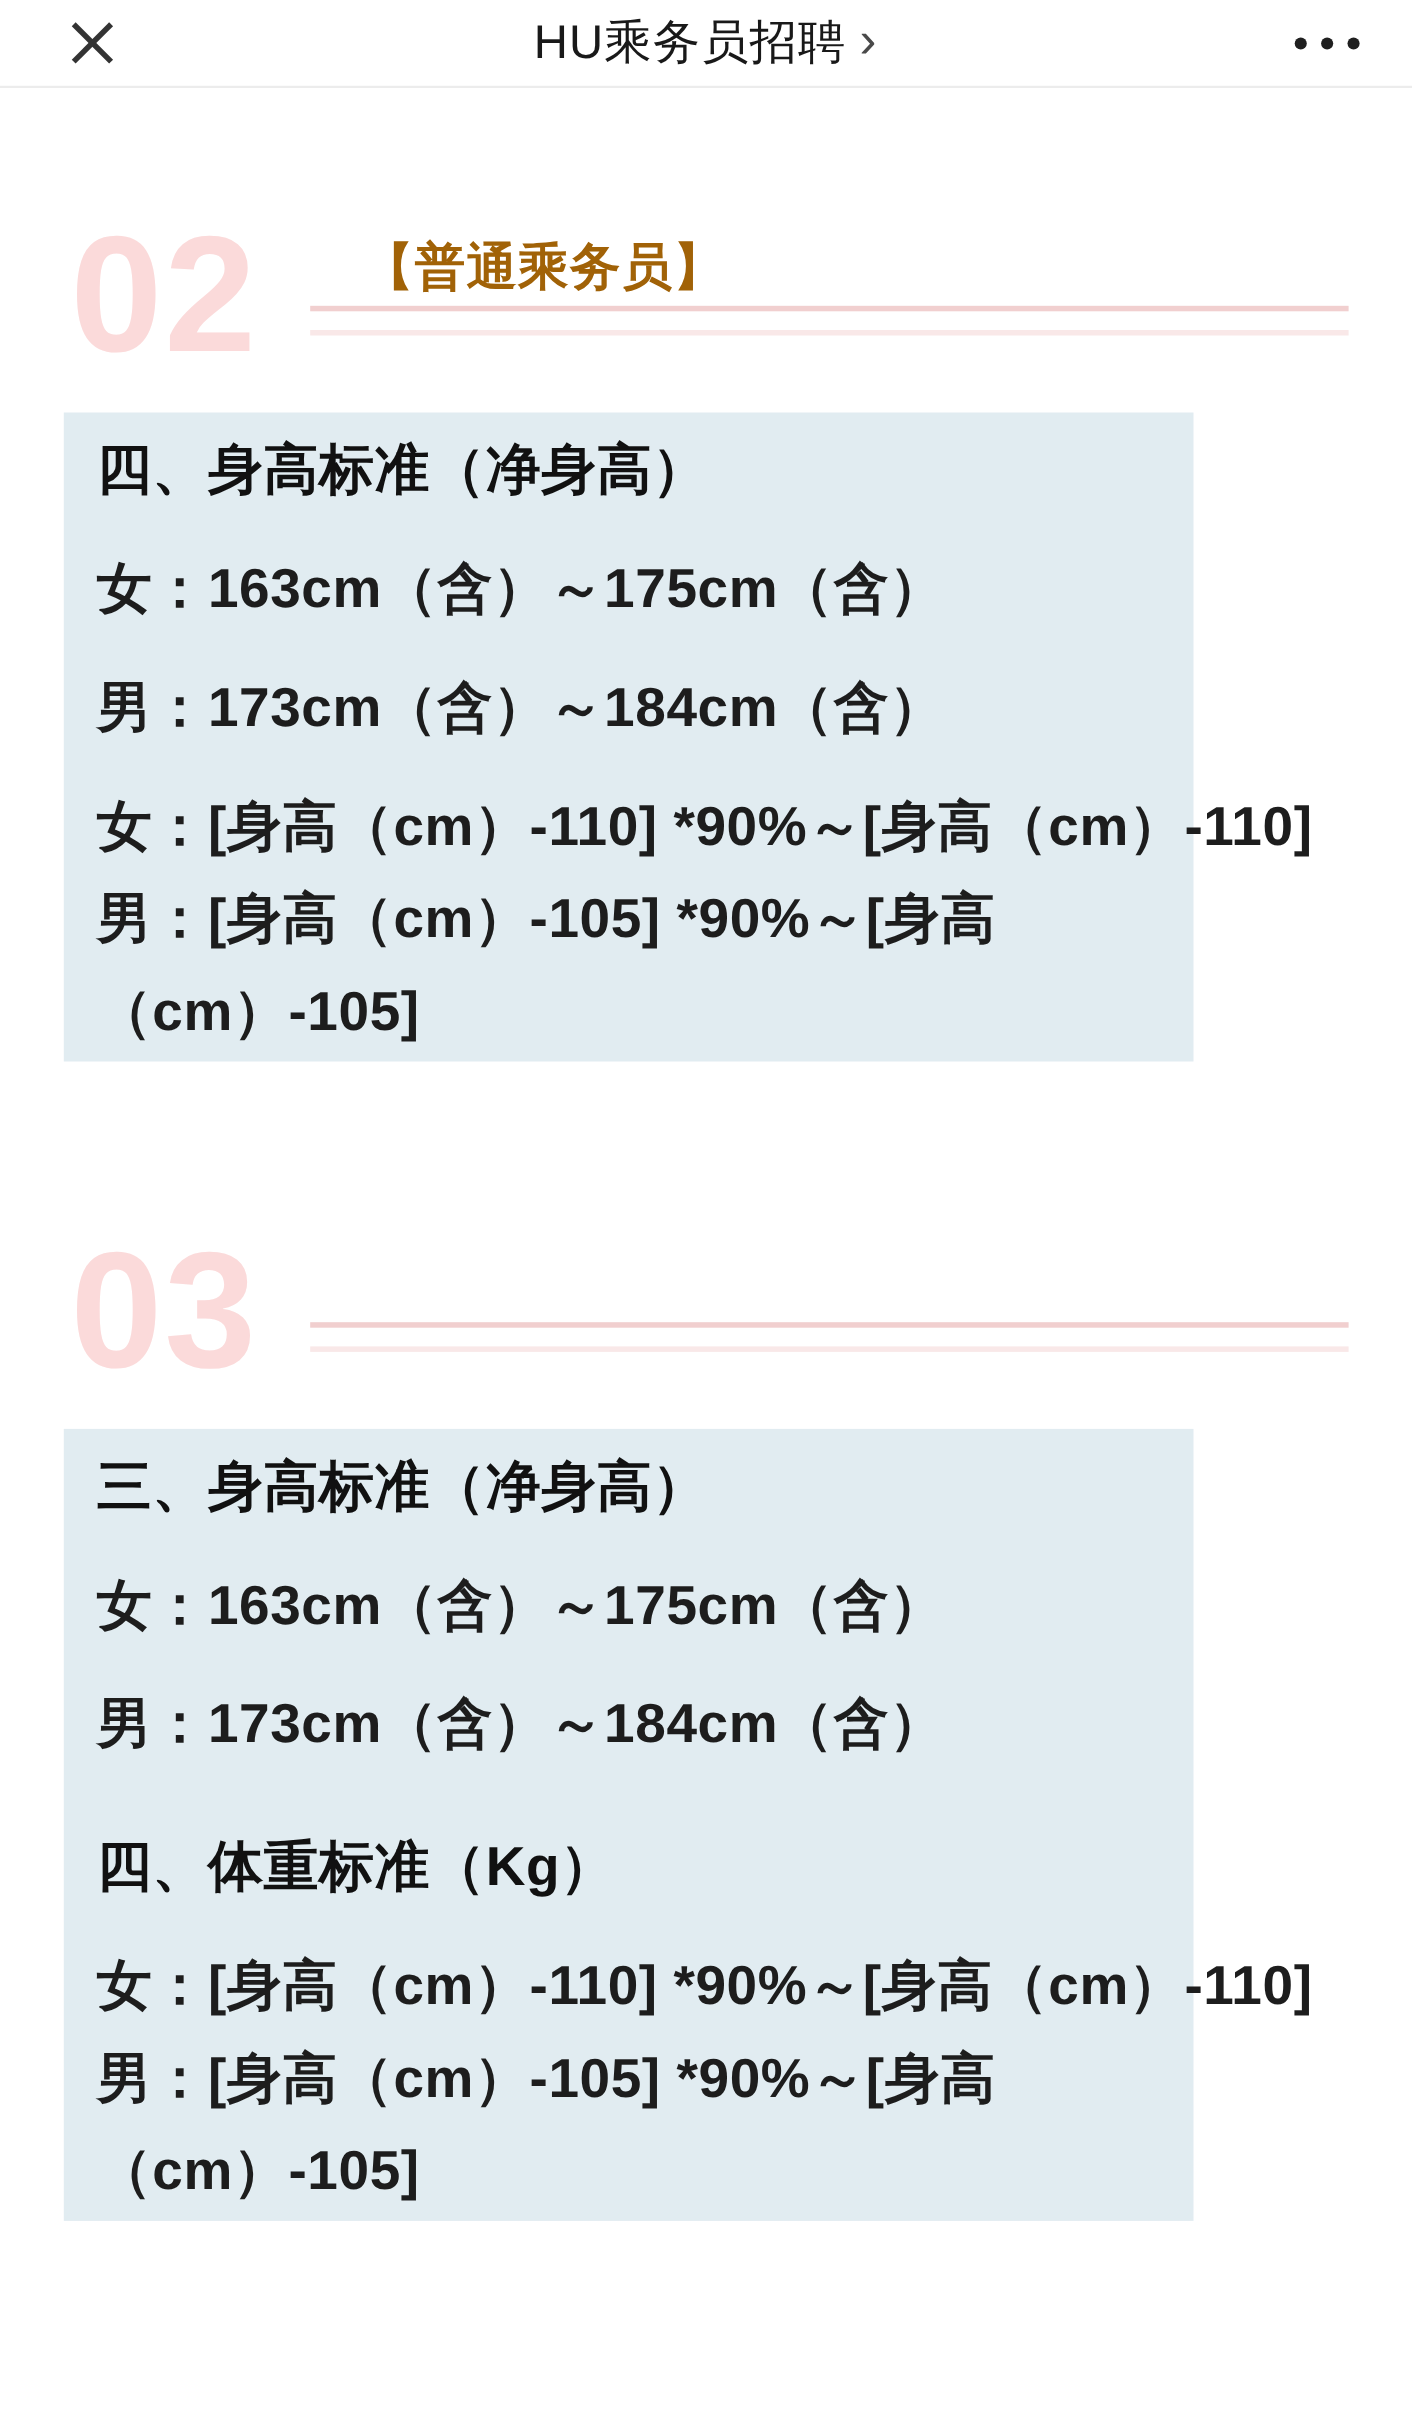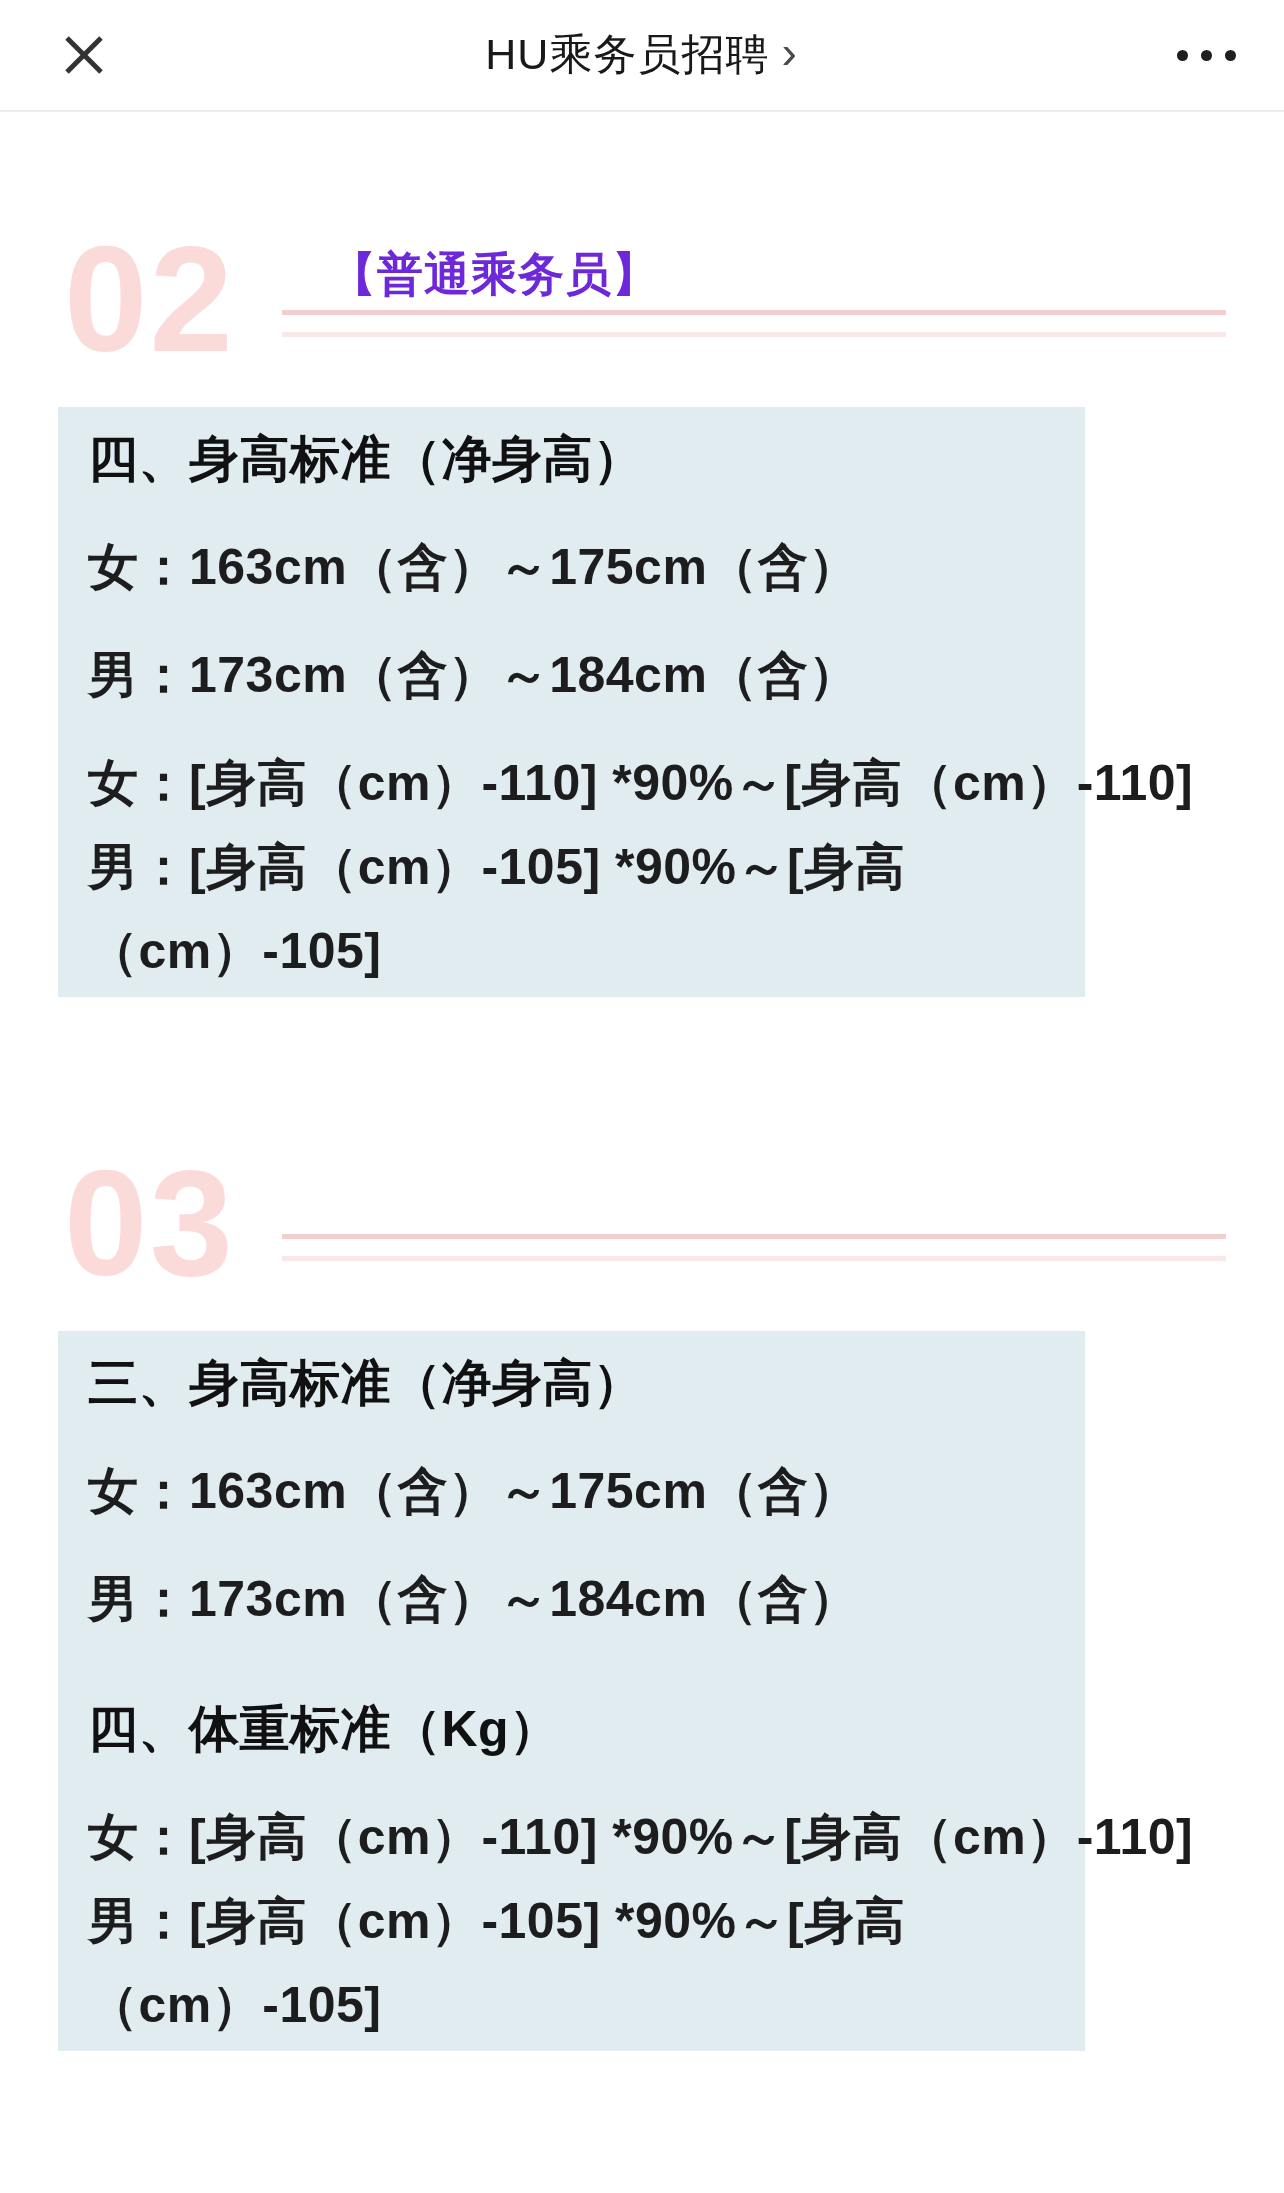--- a/index.html
+++ b/index.html
@@ -7,21 +7,21 @@
     width:1284px;height:2193px;
     background:#ffffff;
     font-family:"Liberation Sans","DejaVu Sans",sans-serif;
     color:#1d1d1d;
     overflow:hidden;
     position:relative;
   }
   
   .appbar{
     box-sizing:border-box;
-    height:112px;
+    height:80px;
     border-bottom:2px solid #ececec;
     display:flex;align-items:center;
     padding:0 44px 0 58px;
     background:#ffffff;
   }
   .close-btn{
     width:52px;height:52px;
     display:flex;align-items:center;justify-content:center;
     cursor:pointer;flex:0 0 auto;
   }
@@ -50,21 +50,21 @@
   .sec-head.second{margin-top:175px;}
   .sec-num{
     position:absolute;left:64px;top:-24px;
     font-size:150px;font-weight:800;line-height:1;
     color:#fbdada;
     letter-spacing:2px;
   }
   .sec-title{
     position:absolute;left:330px;top:0;
     font-size:46px;font-weight:700;line-height:52px;
-    color:#6d28d9;
+    color:#a16207;
     letter-spacing:1px;
   }
   .sec-underline{
     position:absolute;left:282px;top:62px;
     width:944px;height:5px;background:#f1cfcf;
   }
   .sec-underline2{
     position:absolute;left:282px;top:84px;
     width:944px;height:5px;background:#f9e8e8;
   }

